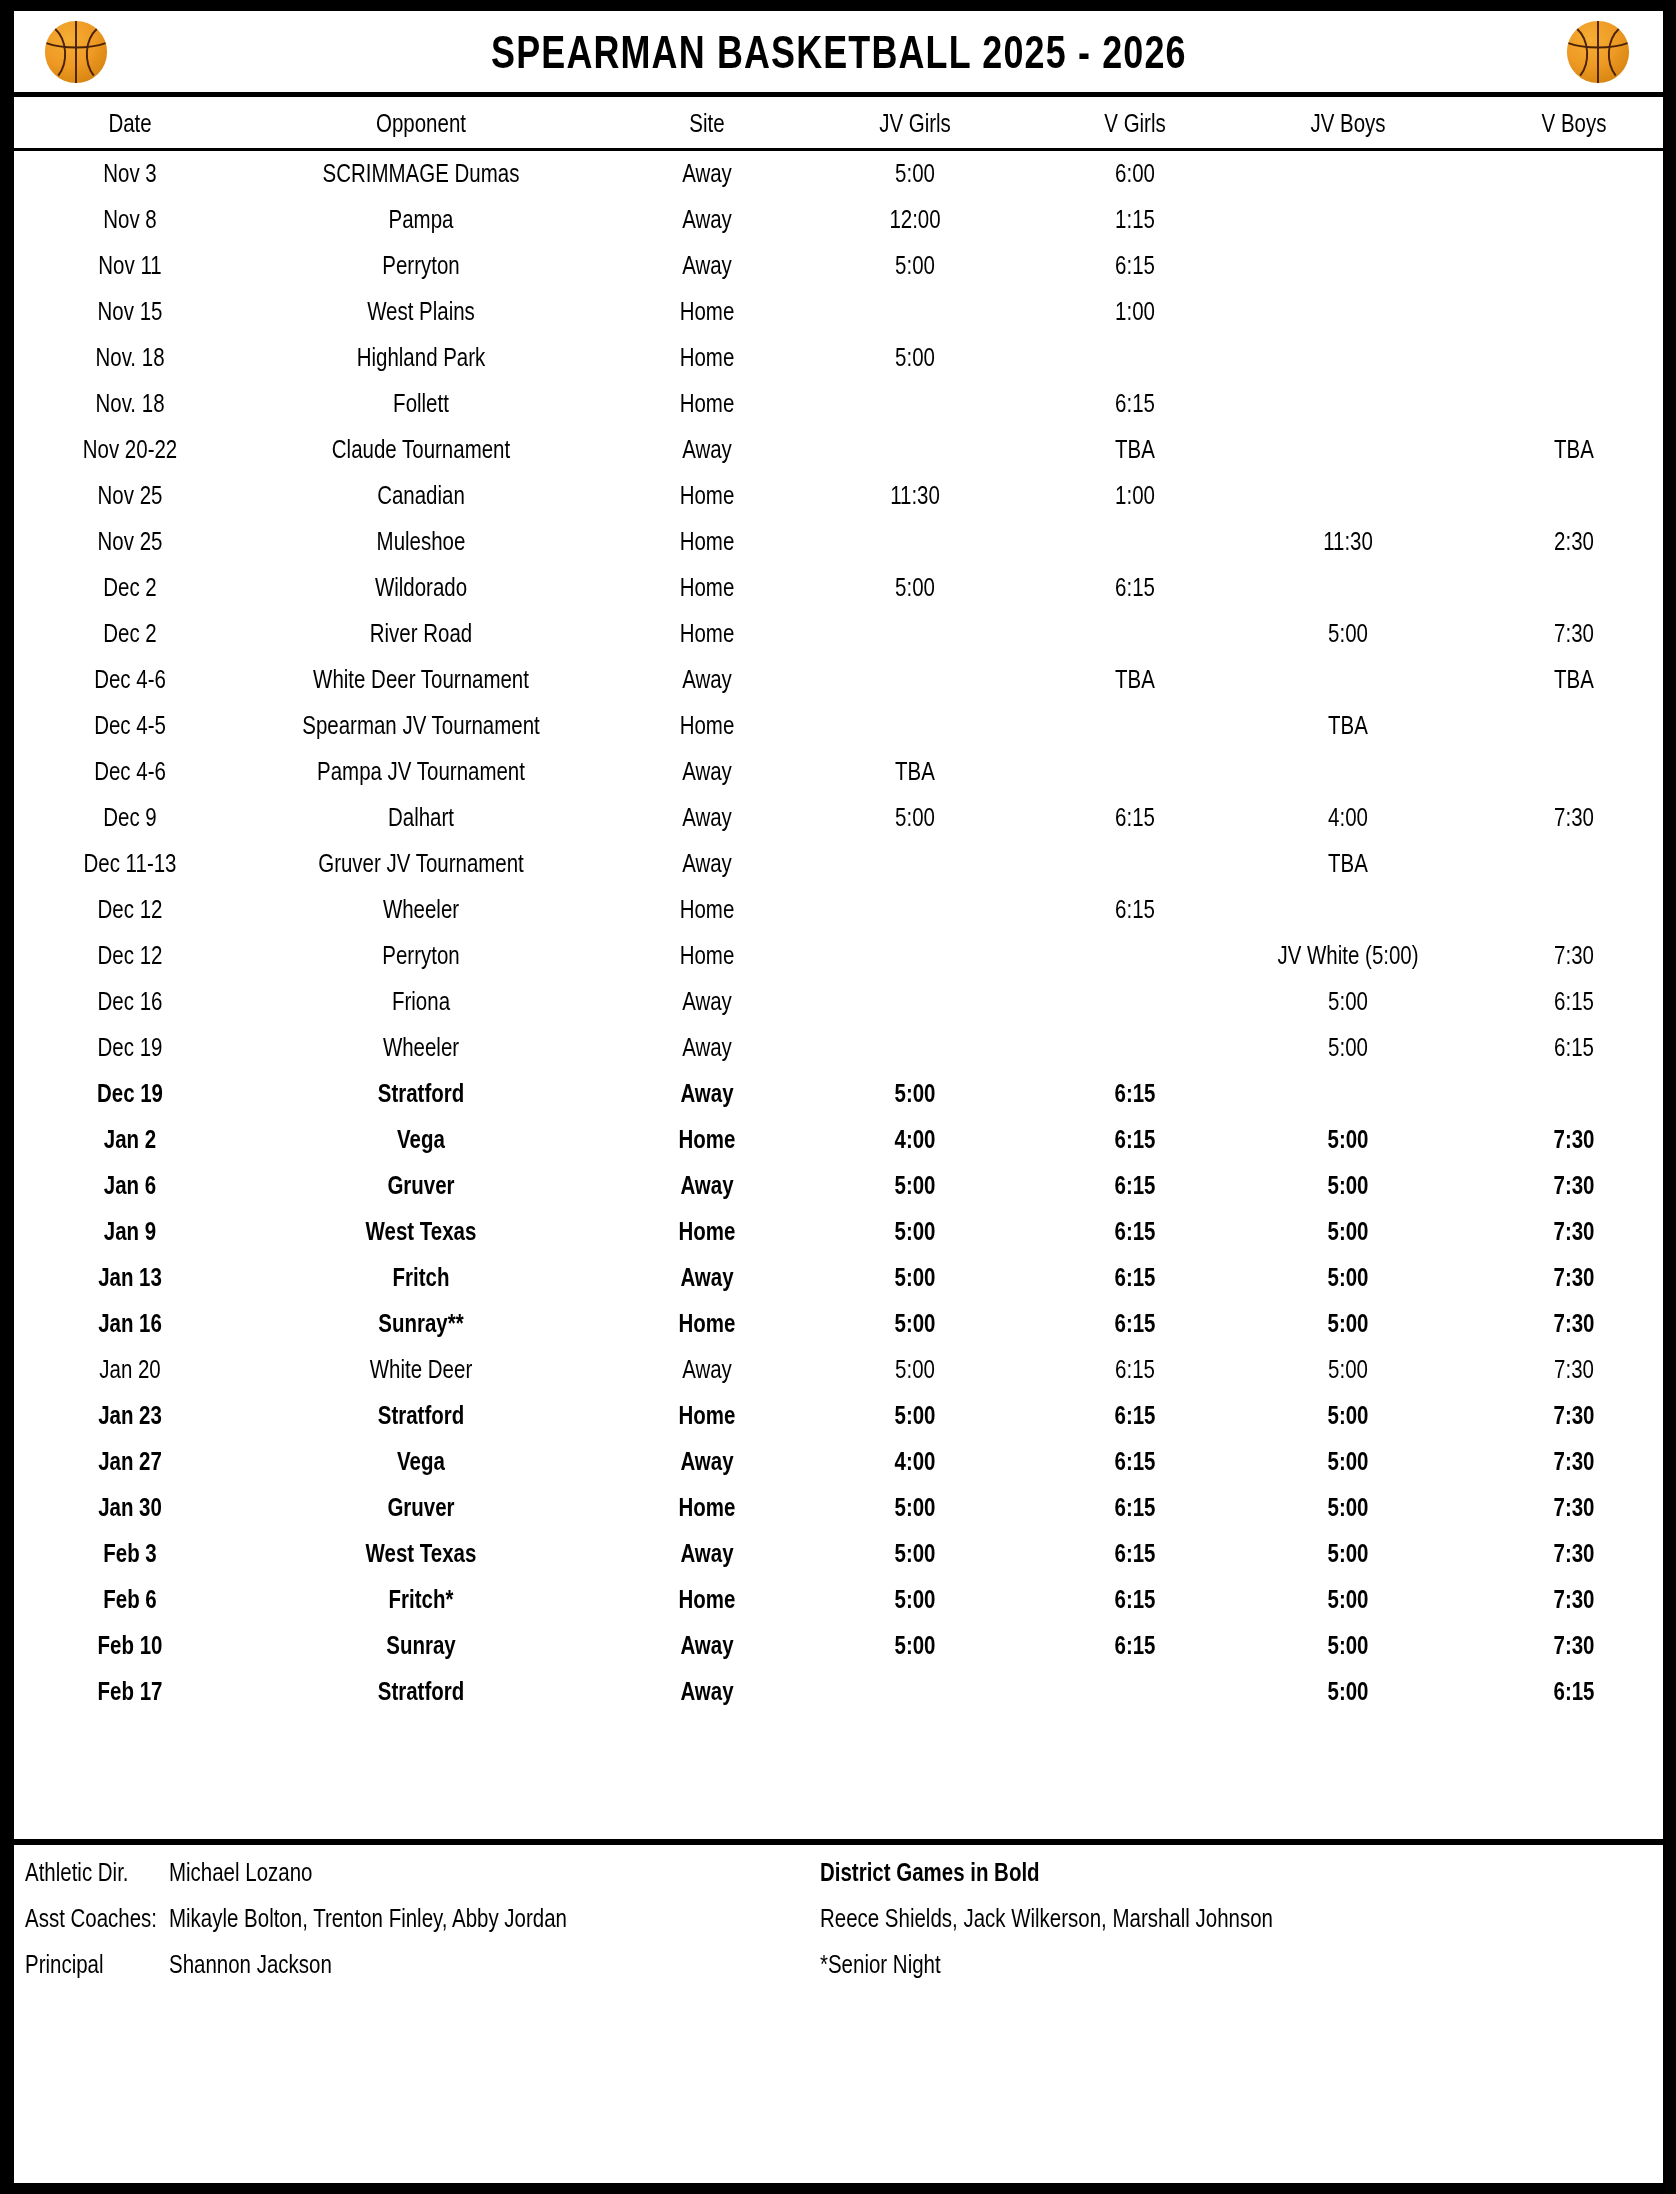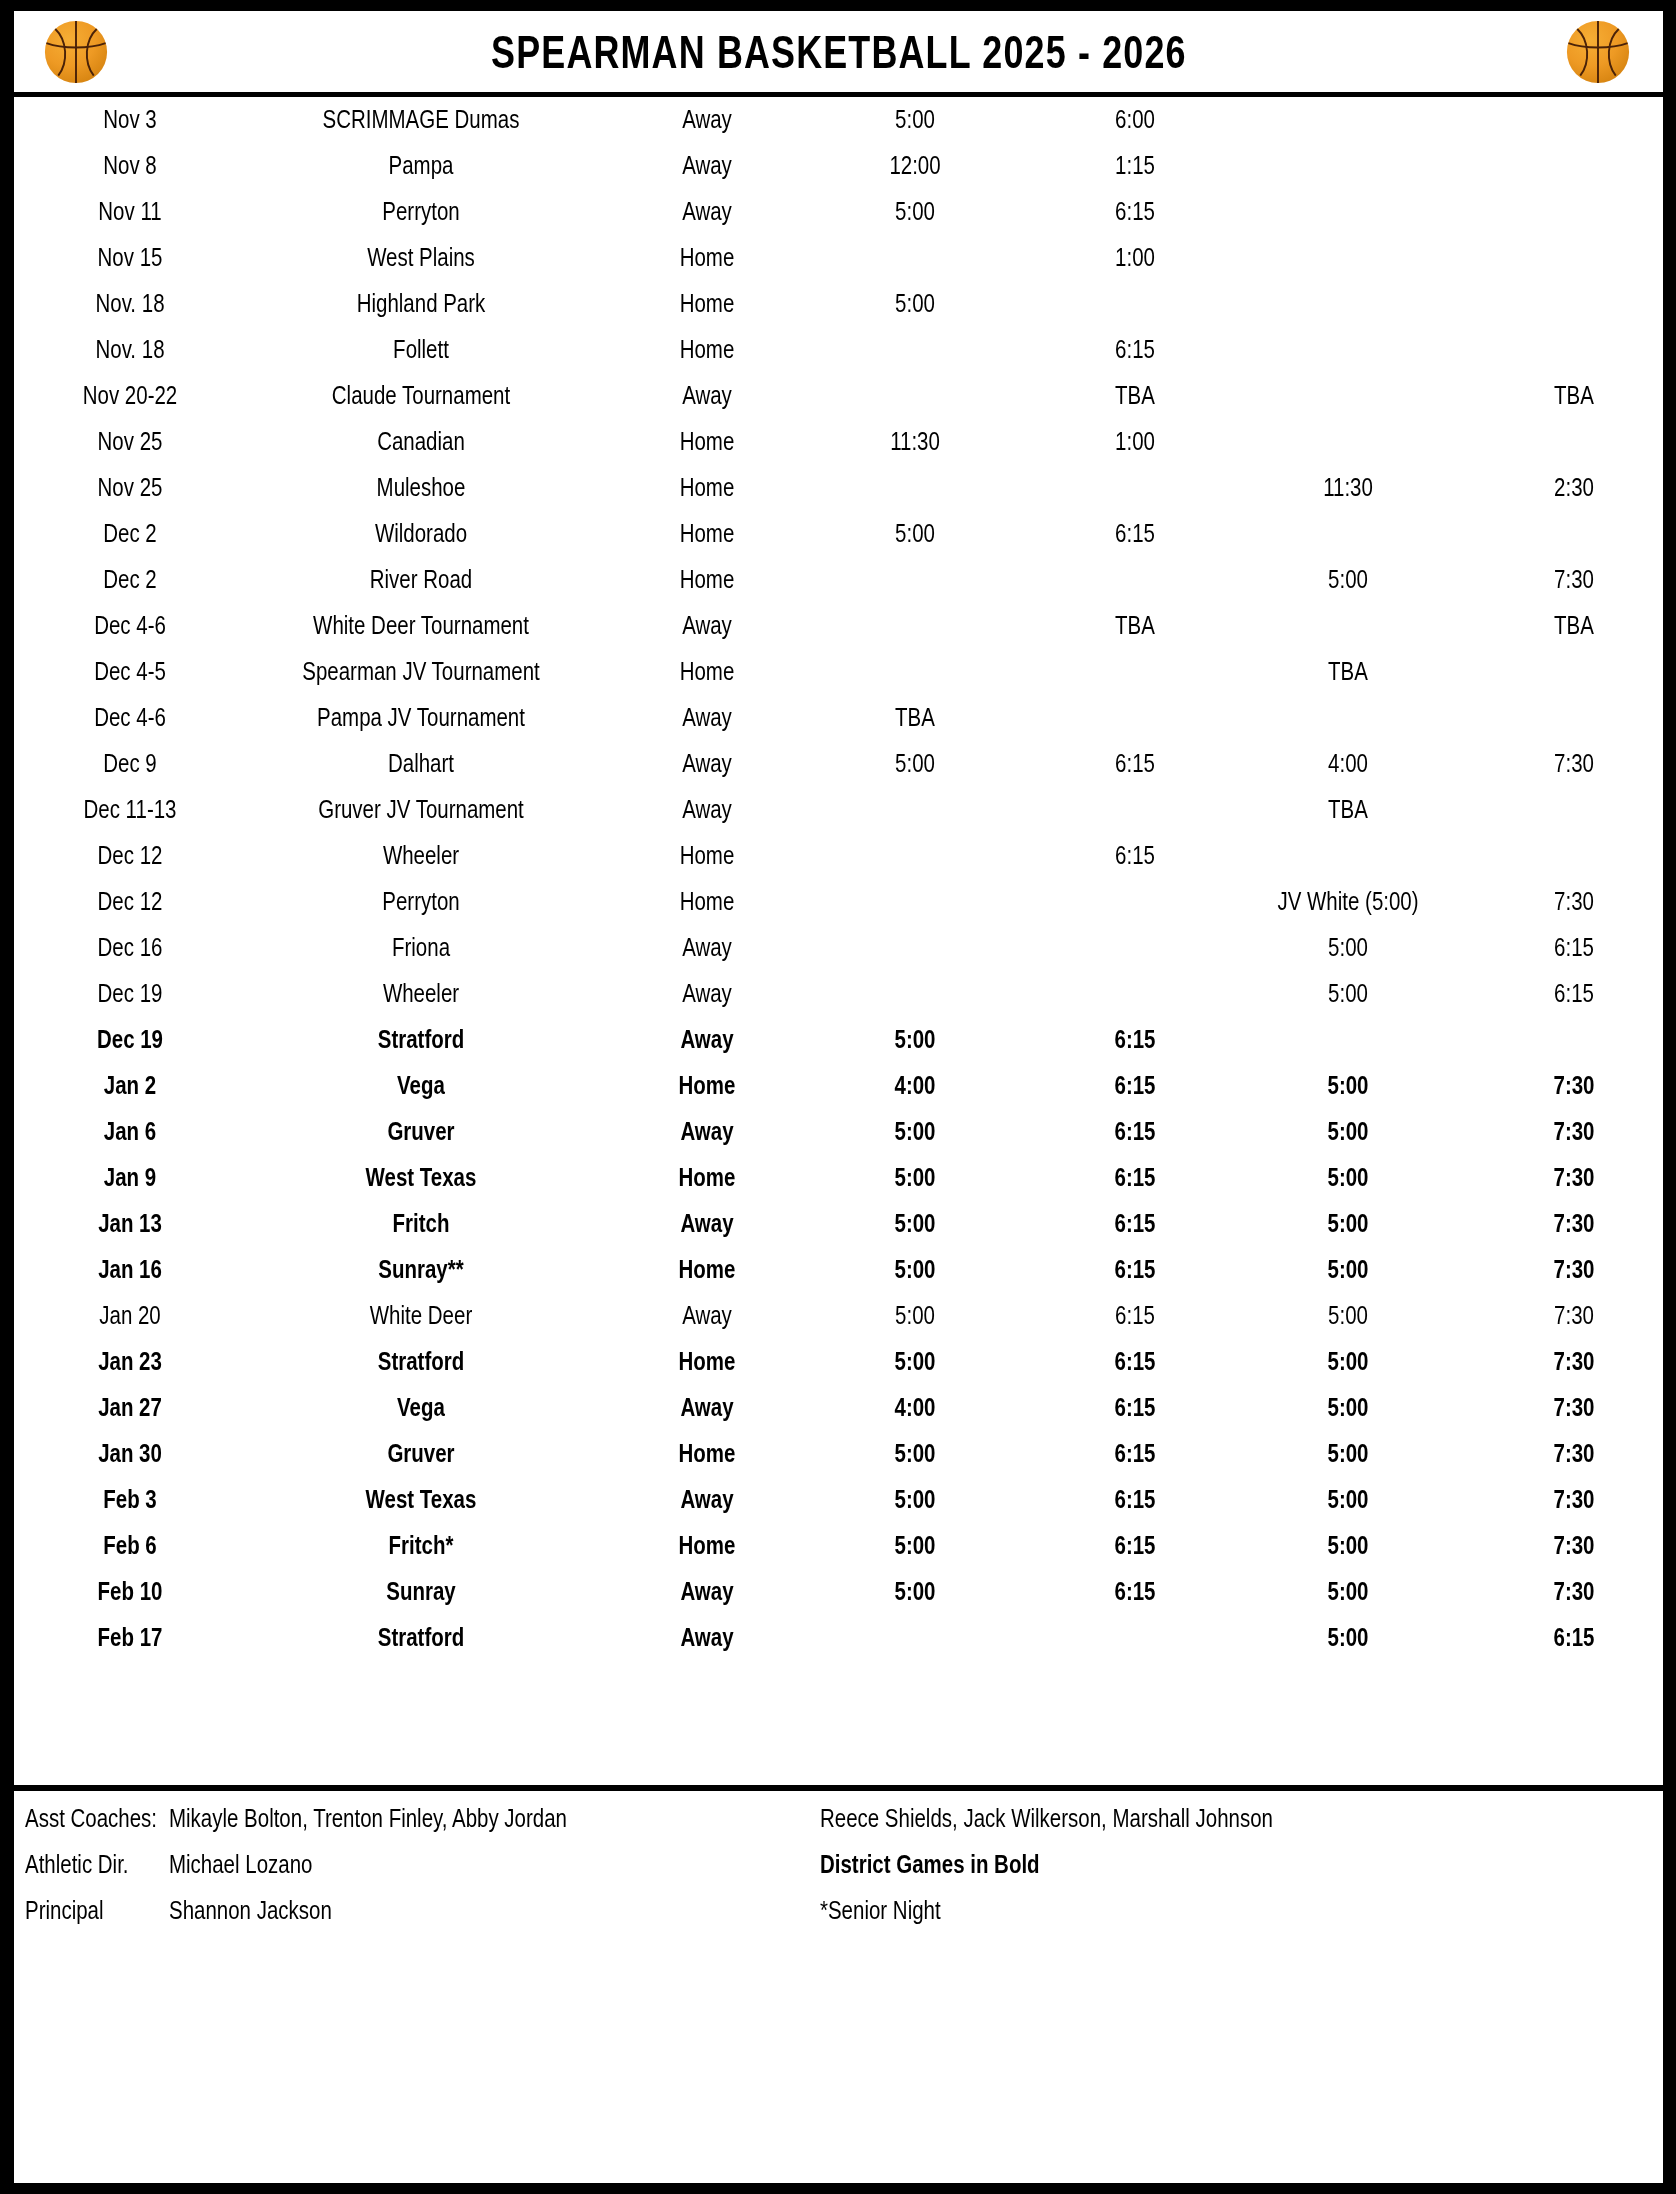--- a/index.html
+++ b/index.html
@@ -138,20 +138,29 @@
       <circle cx="50" cy="50" r="42" fill="url(#bg2)"></circle>
       <g fill="none" stroke="#4A2208" stroke-width="2.6">
         <path d="M50 8 L50 92"></path>
         <path d="M22 19 C38 34 40 64 26 82"></path>
         <path d="M78 19 C62 34 60 64 74 82"></path>
         <path d="M10 38 C32 46 68 46 90 38"></path>
       </g>
     </svg>
   </div>
 
+  <div class="colhead">
+    <div class="cell" style="left:116px">Date</div>
+    <div class="cell" style="left:407px">Opponent</div>
+    <div class="cell" style="left:693px">Site</div>
+    <div class="cell" style="left:901px">JV Girls</div>
+    <div class="cell" style="left:1121px">V Girls</div>
+    <div class="cell" style="left:1334px">JV Boys</div>
+    <div class="cell" style="left:1560px">V Boys</div>
+  </div>
 
   <div class="rows" id="rows">
       <div class="row">
         <div class="cell" style="left: 116px;">Nov 3</div>
         <div class="cell" style="left: 407px;">SCRIMMAGE Dumas</div>
         <div class="cell" style="left: 693px;">Away</div>
         <div class="cell" style="left: 901px;">5:00</div>
         <div class="cell" style="left: 1121px;">6:00</div>
       </div>
       <div class="row">
@@ -400,31 +409,31 @@
       <div class="row bold">
         <div class="cell" style="left: 116px;">Feb 17</div>
         <div class="cell" style="left: 407px;">Stratford</div>
         <div class="cell" style="left: 693px;">Away</div>
         <div class="cell" style="left: 1334px;">5:00</div>
         <div class="cell" style="left: 1560px;">6:15</div>
       </div>
     </div>
 
   <div class="footer" id="footer">
+      <div class="frow">
+        <div class="f" style="left: 11px;">Athletic Dir.</div>
+        <div class="f" style="left: 155px;">Michael Lozano</div>
+        <div class="f b" style="left: 806px;">District Games in Bold</div>
+      </div>
       <div class="frow">
         <div class="f" style="left: 11px;">Asst Coaches:</div>
         <div class="f" style="left: 155px;">Mikayle Bolton, Trenton Finley, Abby Jordan</div>
         <div class="f" style="left: 806px;">Reece Shields, Jack Wilkerson, Marshall Johnson</div>
       </div>
       <div class="frow">
-        <div class="f" style="left: 11px;">Athletic Dir.</div>
-        <div class="f" style="left: 155px;">Michael Lozano</div>
-        <div class="f b" style="left: 806px;">District Games in Bold</div>
-      </div>
-      <div class="frow">
         <div class="f" style="left: 11px;">Principal</div>
         <div class="f" style="left: 155px;">Shannon Jackson</div>
         <div class="f" style="left: 806px;">*Senior Night</div>
       </div>
     </div>
 
 </div>
 
 
 </body></html>

